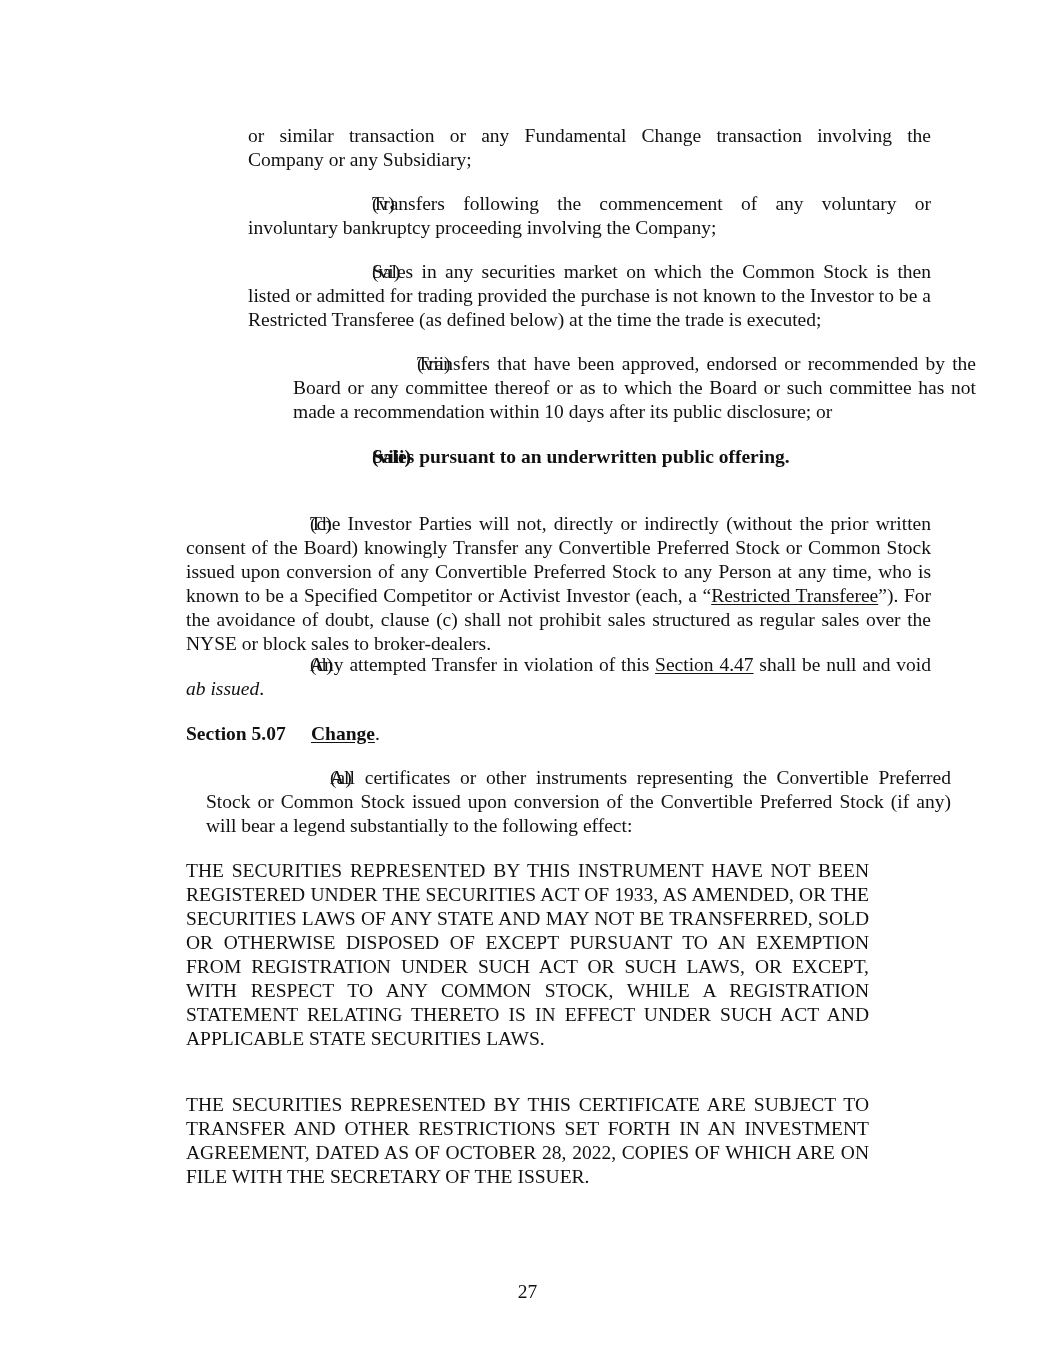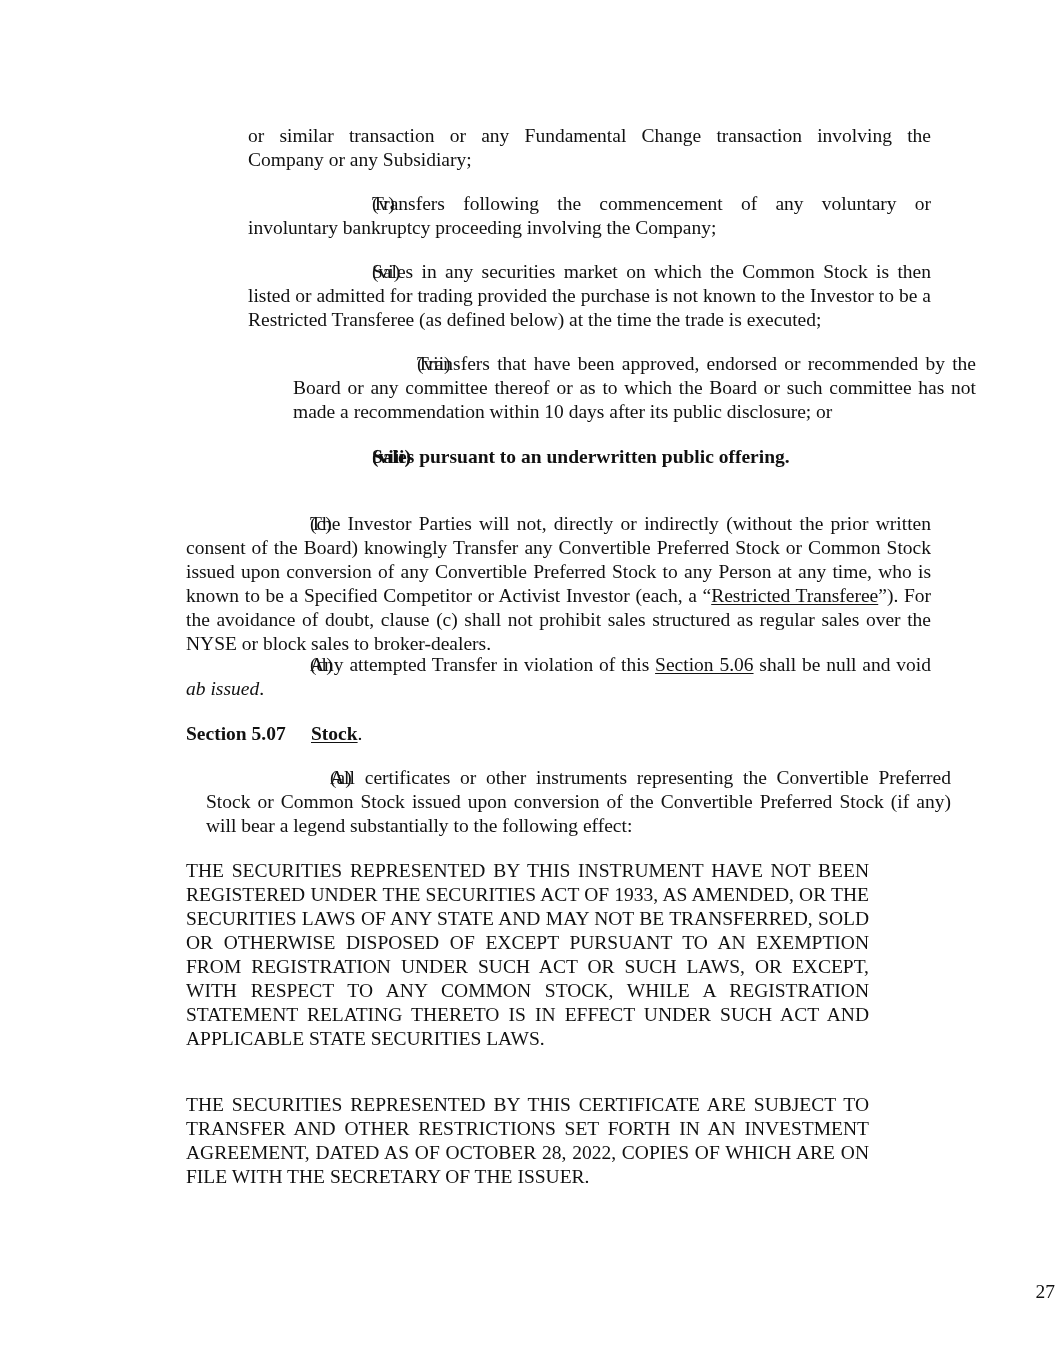--- a/index.html
+++ b/index.html
@@ -12,21 +12,21 @@
     .p { position: absolute; text-align: justify; margin: 0; }
     .p-narrow { left: 248px; width: 683px; }
     .p-wide { left: 186px; width: 745px; }
     .p-legend { left: 186px; width: 683px; }
     .tab { display: inline-block; }
     .num1 { width: 62px; }
     .num2 { width: 62px; }
     u { text-decoration: underline; text-underline-offset: 2px; }
     .heading { position: absolute; left: 186px; top: 722px; font-weight: bold; margin: 0; }
     .heading .sec { display: inline-block; width: 125px; }
-    .pagenum { position: absolute; left: 0; width: 1055px; top: 1280px; text-align: right; margin: 0; }
+    .pagenum { position: absolute; left: 0; width: 1055px; top: 1280px; text-align: center; margin: 0; }
     .jl { text-align-last: justify; }
   </style>
 </head>
 <body>
 
 <div class="page">
 
   <p class="p p-narrow" style="top:192px; text-indent:62px;">
     <span class="tab num1">(v)</span><span>Transfers following the commencement of any voluntary or involuntary bankruptcy proceeding involving the Company;</span>
   </p>
@@ -46,25 +46,25 @@
 
   <p class="p p-narrow" style="top:445px; text-indent:62px;font-weight:bold;">
     <span class="tab num1">(viii)</span><span>Sales pursuant to an underwritten public offering.</span>
   </p>
 
   <p class="p p-wide" style="top:512px; text-indent:62px;">
     <span class="tab num2">(c)</span><span>The Investor Parties will not, directly or indirectly (without the prior written consent of the Board) knowingly Transfer any Convertible Preferred Stock or Common Stock issued upon conversion of any Convertible Preferred Stock to any Person at any time, who is known to be a Specified Competitor or Activist Investor (each, a “</span><u>Restricted Transferee</u><span>”). For the avoidance of doubt, clause (c) shall not prohibit sales structured as regular sales over the NYSE or block sales to broker-dealers.</span>
   </p>
 
   <p class="p p-wide" style="top:653px; text-indent:62px;">
-    <span class="tab num2">(d)</span><span>Any attempted Transfer in violation of this </span><u>Section 5.06</u><span> shall be null and void </span><i>ab issued</i><span>.</span>
+    <span class="tab num2">(d)</span><span>Any attempted Transfer in violation of this </span><u>Section 4.47</u><span> shall be null and void </span><i>ab issued</i><span>.</span>
   </p>
 
   <p class="heading">
-    <span class="sec">Section 5.07</span><u>Stock</u><span style="font-weight:normal;">.</span>
+    <span class="sec">Section 5.07</span><u>Change</u><span style="font-weight:normal;">.</span>
   </p>
 
   <p class="p p-wide" style="top:766px; text-indent:62px;margin-left:20px;">
     <span class="tab num2">(a)</span><span>All certificates or other instruments representing the Convertible Preferred Stock or Common Stock issued upon conversion of the Convertible Preferred Stock (if any) will bear a legend substantially to the following effect:</span>
   </p>
 
   <p class="p p-legend" style="top:859px;">THE SECURITIES REPRESENTED BY THIS INSTRUMENT HAVE NOT BEEN REGISTERED UNDER THE SECURITIES ACT OF 1933, AS AMENDED, OR THE SECURITIES LAWS OF ANY STATE AND MAY NOT BE TRANSFERRED, SOLD OR OTHERWISE DISPOSED OF EXCEPT PURSUANT TO AN EXEMPTION FROM REGISTRATION UNDER SUCH ACT OR SUCH LAWS, OR EXCEPT, WITH RESPECT TO ANY COMMON STOCK, WHILE A REGISTRATION STATEMENT RELATING THERETO IS IN EFFECT UNDER SUCH ACT AND APPLICABLE STATE SECURITIES LAWS.</p>
 
   <p class="p p-legend" style="top:1093px;">THE SECURITIES REPRESENTED BY THIS CERTIFICATE ARE SUBJECT TO TRANSFER AND OTHER RESTRICTIONS SET FORTH IN AN INVESTMENT AGREEMENT, DATED AS OF OCTOBER 28, 2022, COPIES OF WHICH ARE ON FILE WITH THE SECRETARY OF THE ISSUER.</p>
 

